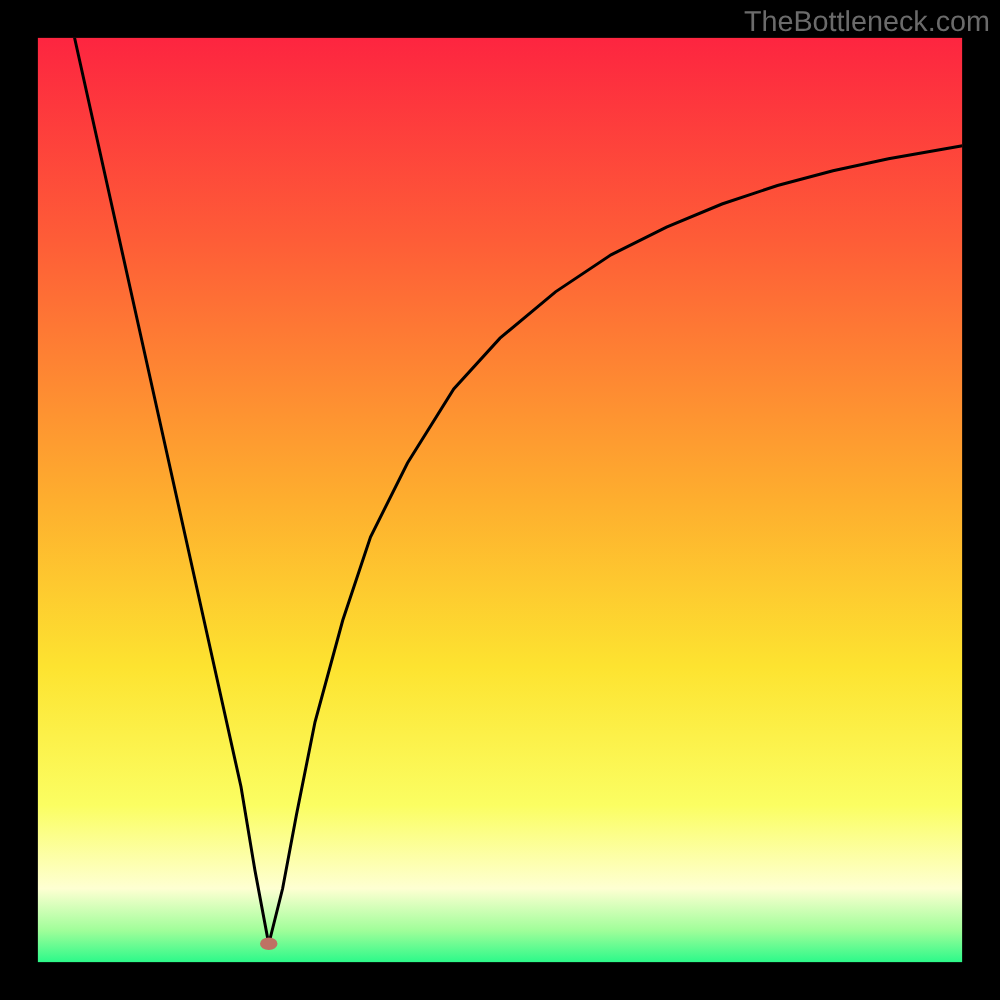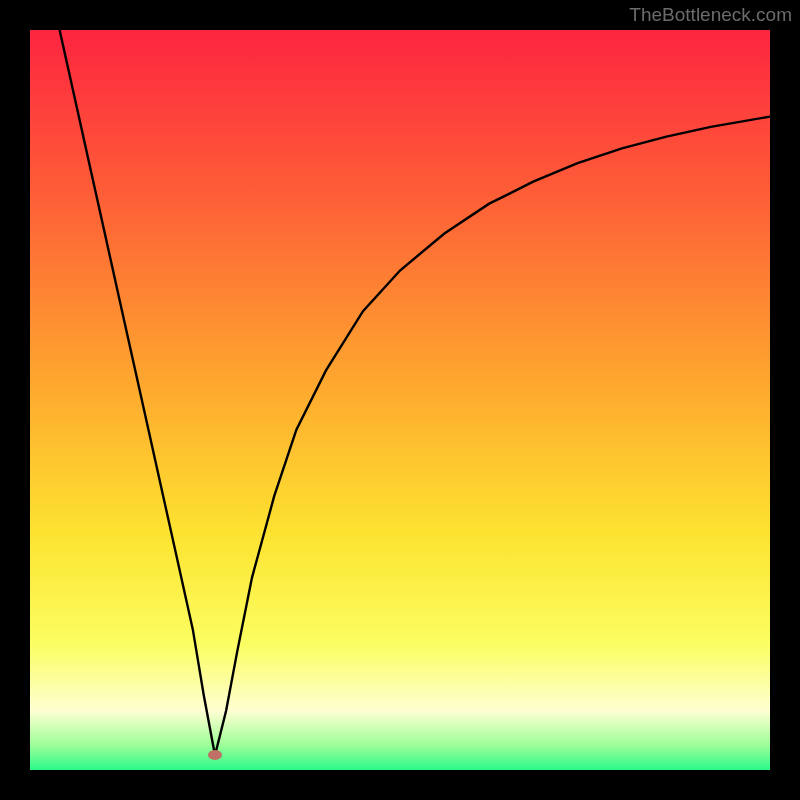--- a/index.html
+++ b/index.html
@@ -23,21 +23,21 @@
     top: 30px;
     width: 740px;
     height: 740px;
     overflow: hidden;
   }
   .attribution {
     position: absolute;
     top: 4px;
     right: 8px;
     color: #6b6b6b;
-    font-size: 19px;
+    font-size: 23px;
     font-weight: 500;
     font-family: Verdana, Arial, sans-serif;
   }
   .marker {
     position: absolute;
     width: 14px;
     height: 10px;
     border-radius: 50%;
     transform: translate(-50%, -50%);
   }

